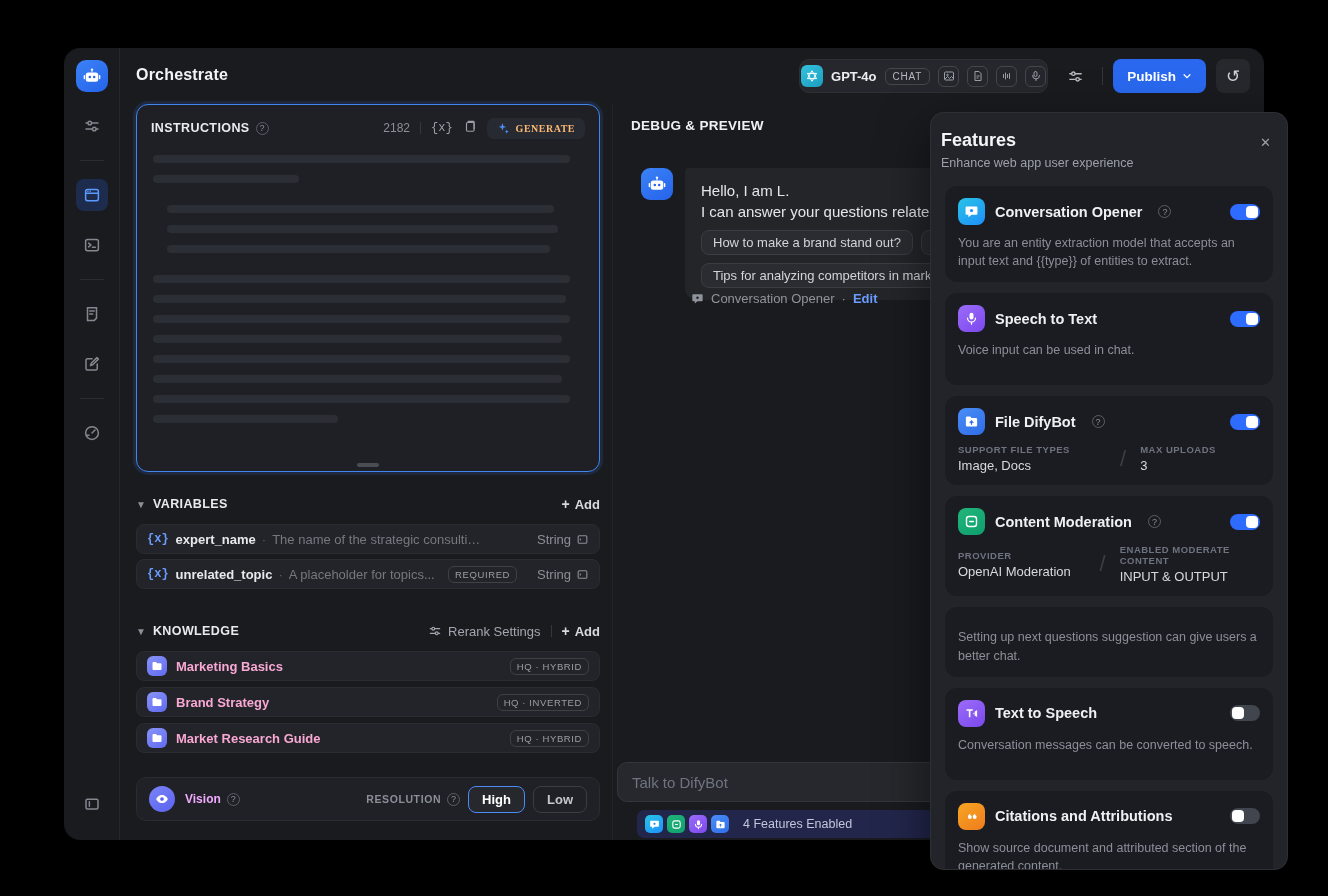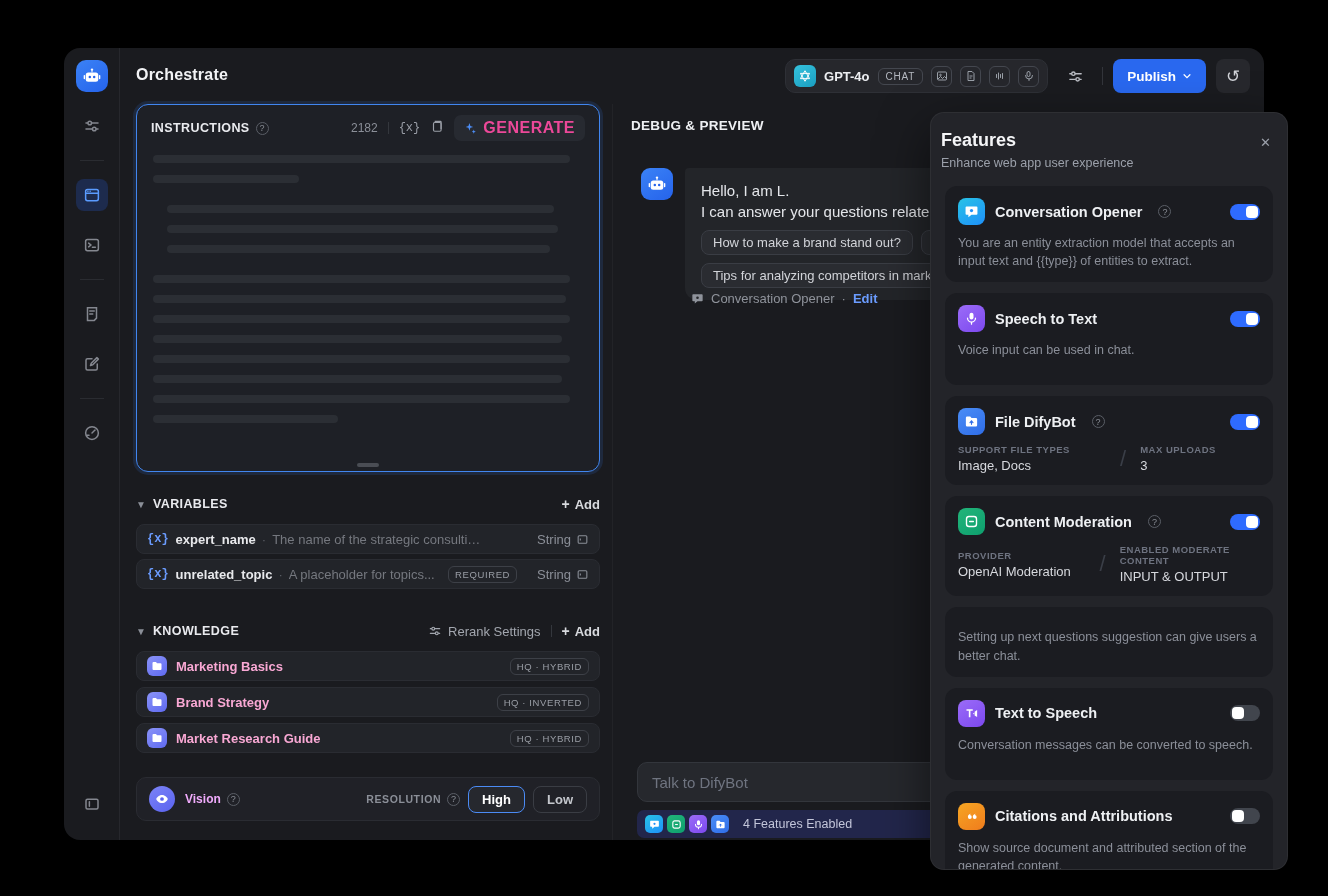--- a/index.html
+++ b/index.html
@@ -18,21 +18,21 @@
   .rail-btn { width:32px; height:32px; border-radius:8px; display:flex; align-items:center; justify-content:center; margin-top:18px; }
   .rail-btn svg { stroke:#84878f; }
   .rail-btn.active { background:#1d2b4d; }
   .rail-btn.active svg { stroke:#5a9bff; }
   .rail-div { width:24px; height:1px; background:#2a2c31; margin-top:18px; }
   .rail-bottom { position:absolute; bottom:20px; left:50%; transform:translateX(-50%); }
 
   
   .hdr-title { position:absolute; left:72px; top:18px; font-size:16px; font-weight:700; color:#f2f3f5; letter-spacing:.2px; }
   .hdr-cluster { position:absolute; right:14px; top:11px; display:flex; align-items:center; gap:10px; }
-  .model-pill { display:flex; align-items:center; gap:8px; background:#26272c; border:1px solid #2e3036; border-radius:10px; padding:5px 8px; height:34px; }
+  .model-pill { display:flex; align-items:center; gap:8px; background:#26272c; border:1px solid #2e3036; border-radius:10px; padding:5px 1px; height:34px; }
   .openai-sq { width:22px; height:22px; border-radius:6px; background:linear-gradient(145deg,#35c2dd,#1a9ec0); display:flex; align-items:center; justify-content:center; }
   .model-name { font-size:13px; font-weight:700; color:#eceef1; }
   .mode-badge { font-size:10px; letter-spacing:.8px; color:#b4b8c0; border:1px solid #44474f; border-radius:6px; padding:2px 7px; }
   .cap-badge { width:21px; height:21px; border:1px solid #44474f; border-radius:6px; display:flex; align-items:center; justify-content:center; }
   .icon-btn { width:34px; height:34px; border-radius:8px; display:flex; align-items:center; justify-content:center; background:transparent; }
   .hdr-vdiv { width:1px; height:18px; background:#33353b; }
   .publish-btn { height:34px; padding:0 14px; background:#2968ef; border-radius:8px; border:none;
     color:#fff; font-size:13.5px; font-weight:600; display:flex; align-items:center; gap:6px; font-family:inherit; }
   .history-btn { width:34px; height:34px; border-radius:8px; background:#27282d; display:flex; align-items:center; justify-content:center; color:#d2d4d9; font-size:17px; }
 
@@ -42,21 +42,21 @@
     box-shadow:0 0 0 3px rgba(59,130,246,.14); position:relative; padding:10px 14px; }
   .inst-head { display:flex; align-items:center; height:26px; }
   .inst-title { font-size:12.5px; font-weight:700; letter-spacing:.4px; color:#e9eaee; }
   .help { width:13px; height:13px; border:1px solid #5a5e66; border-radius:50%; color:#8a8e96; font-size:9px;
     display:inline-flex; align-items:center; justify-content:center; margin-left:6px; flex:none; }
   .inst-actions { margin-left:auto; display:flex; align-items:center; gap:10px; }
   .char-count { font-size:12px; color:#8b8f98; }
   .inst-vdiv { width:1px; height:12px; background:#34373d; }
   .token-x { font-size:12px; color:#9b9fa8; font-family:"Liberation Mono", monospace; }
   .gen-btn { display:flex; align-items:center; gap:6px; background:#272a31; border-radius:7px; padding:4px 10px; }
-  .gen-label { color:#ec4899; font-size:16px; font-weight:700; letter-spacing:.5px; }
+  .gen-label { color:#fdba74; font-size:10px; font-weight:700; letter-spacing:.5px;font-family:Liberation Serif, serif; }
   .sk-wrap { padding:14px 2px 0 2px; }
   .sk-line { height:8px; border-radius:4px; background:#2b2e34; margin-bottom:12px; }
   .resize-handle { position:absolute; bottom:4px; left:50%; transform:translateX(-50%); width:22px; height:4px; border-radius:2px; background:#4a4d54; }
 
   .sec-head { display:flex; align-items:center; height:24px; }
   .chev { color:#8b8f98; font-size:10px; margin-right:7px; }
   .sec-title { font-size:12.5px; font-weight:700; letter-spacing:.4px; color:#e9eaee; }
   .sec-actions { margin-left:auto; display:flex; align-items:center; gap:10px; }
   .add-btn { display:flex; align-items:center; gap:5px; color:#d8dade; font-size:13px; font-weight:600; }
   .add-plus { font-size:14px; }
@@ -94,21 +94,21 @@
     background:linear-gradient(145deg,#3b82f6,#2563eb); display:flex; align-items:center; justify-content:center; }
   .bubble { position:absolute; left:72px; top:64px; width:450px; background:#232529; border-radius:4px 12px 12px 12px; padding:12px 16px; }
   .bubble-line { font-size:15px; color:#e4e6ea; line-height:21px; white-space:nowrap; }
   .chip-row { display:flex; gap:8px; margin-top:8px; }
   .chip { background:#2a2c31; border:1px solid #3a3d44; border-radius:8px; padding:4px 11px;
     font-size:13px; color:#d2d4d9; white-space:nowrap; flex:none; }
   .opener-caption { position:absolute; left:78px; top:187px; display:flex; align-items:center; gap:7px;
     font-size:13px; color:#8f939b; }
   .edit-link { color:#6b9cff; font-weight:600; }
 
-  .chat-input { position:absolute; left:24px; top:658px; width:500px; height:40px; background:#26282d;
+  .chat-input { position:absolute; left:4px; top:658px; width:500px; height:40px; background:#26282d;
     border:1px solid #33363c; border-radius:10px; display:flex; align-items:center; padding:0 14px; }
   .chat-input input { background:transparent; border:none; outline:none; color:#e4e6ea; font-size:15px; width:100%; font-family:inherit; }
   .chat-input input::placeholder { color:#6f7480; }
   .features-bar { position:absolute; left:24px; top:706px; width:484px; height:28px; background:#22264b;
     border-radius:7px; display:flex; align-items:center; gap:4px; padding:0 8px; }
   .mini-ic { width:18px; height:18px; border-radius:5px; display:flex; align-items:center; justify-content:center; flex:none; }
   .features-bar-text { margin-left:10px; font-size:12.5px; color:#c3c6da; }
 
   
   .fpanel { position:absolute; left:930px; top:112px; width:358px; height:758px; background:#232429;

